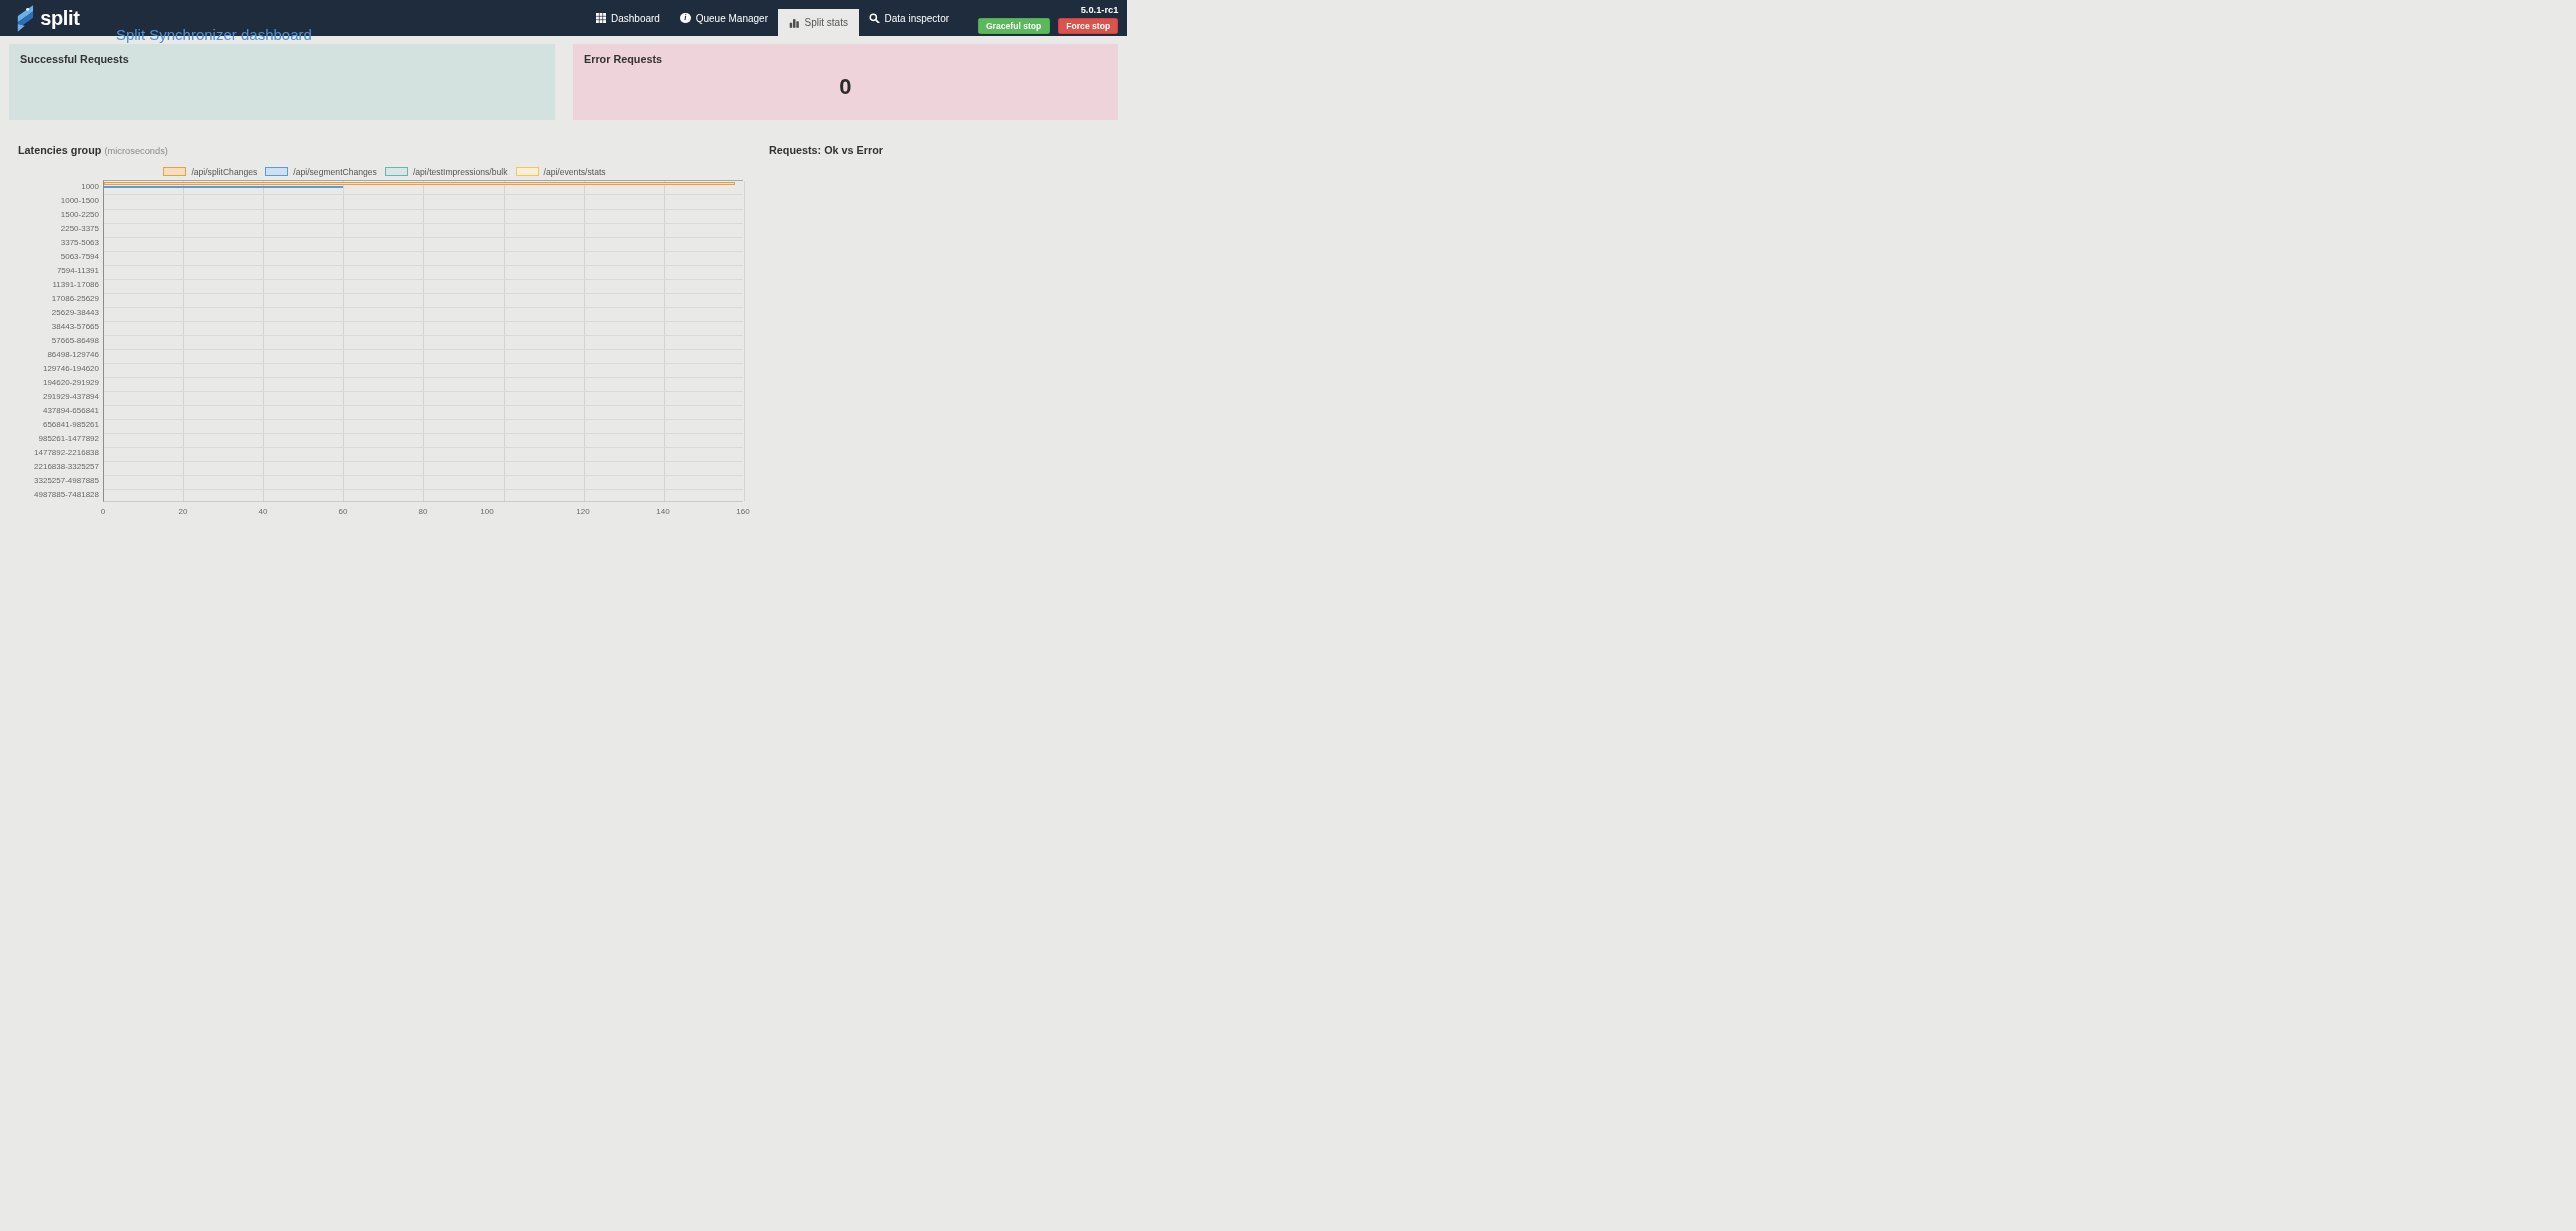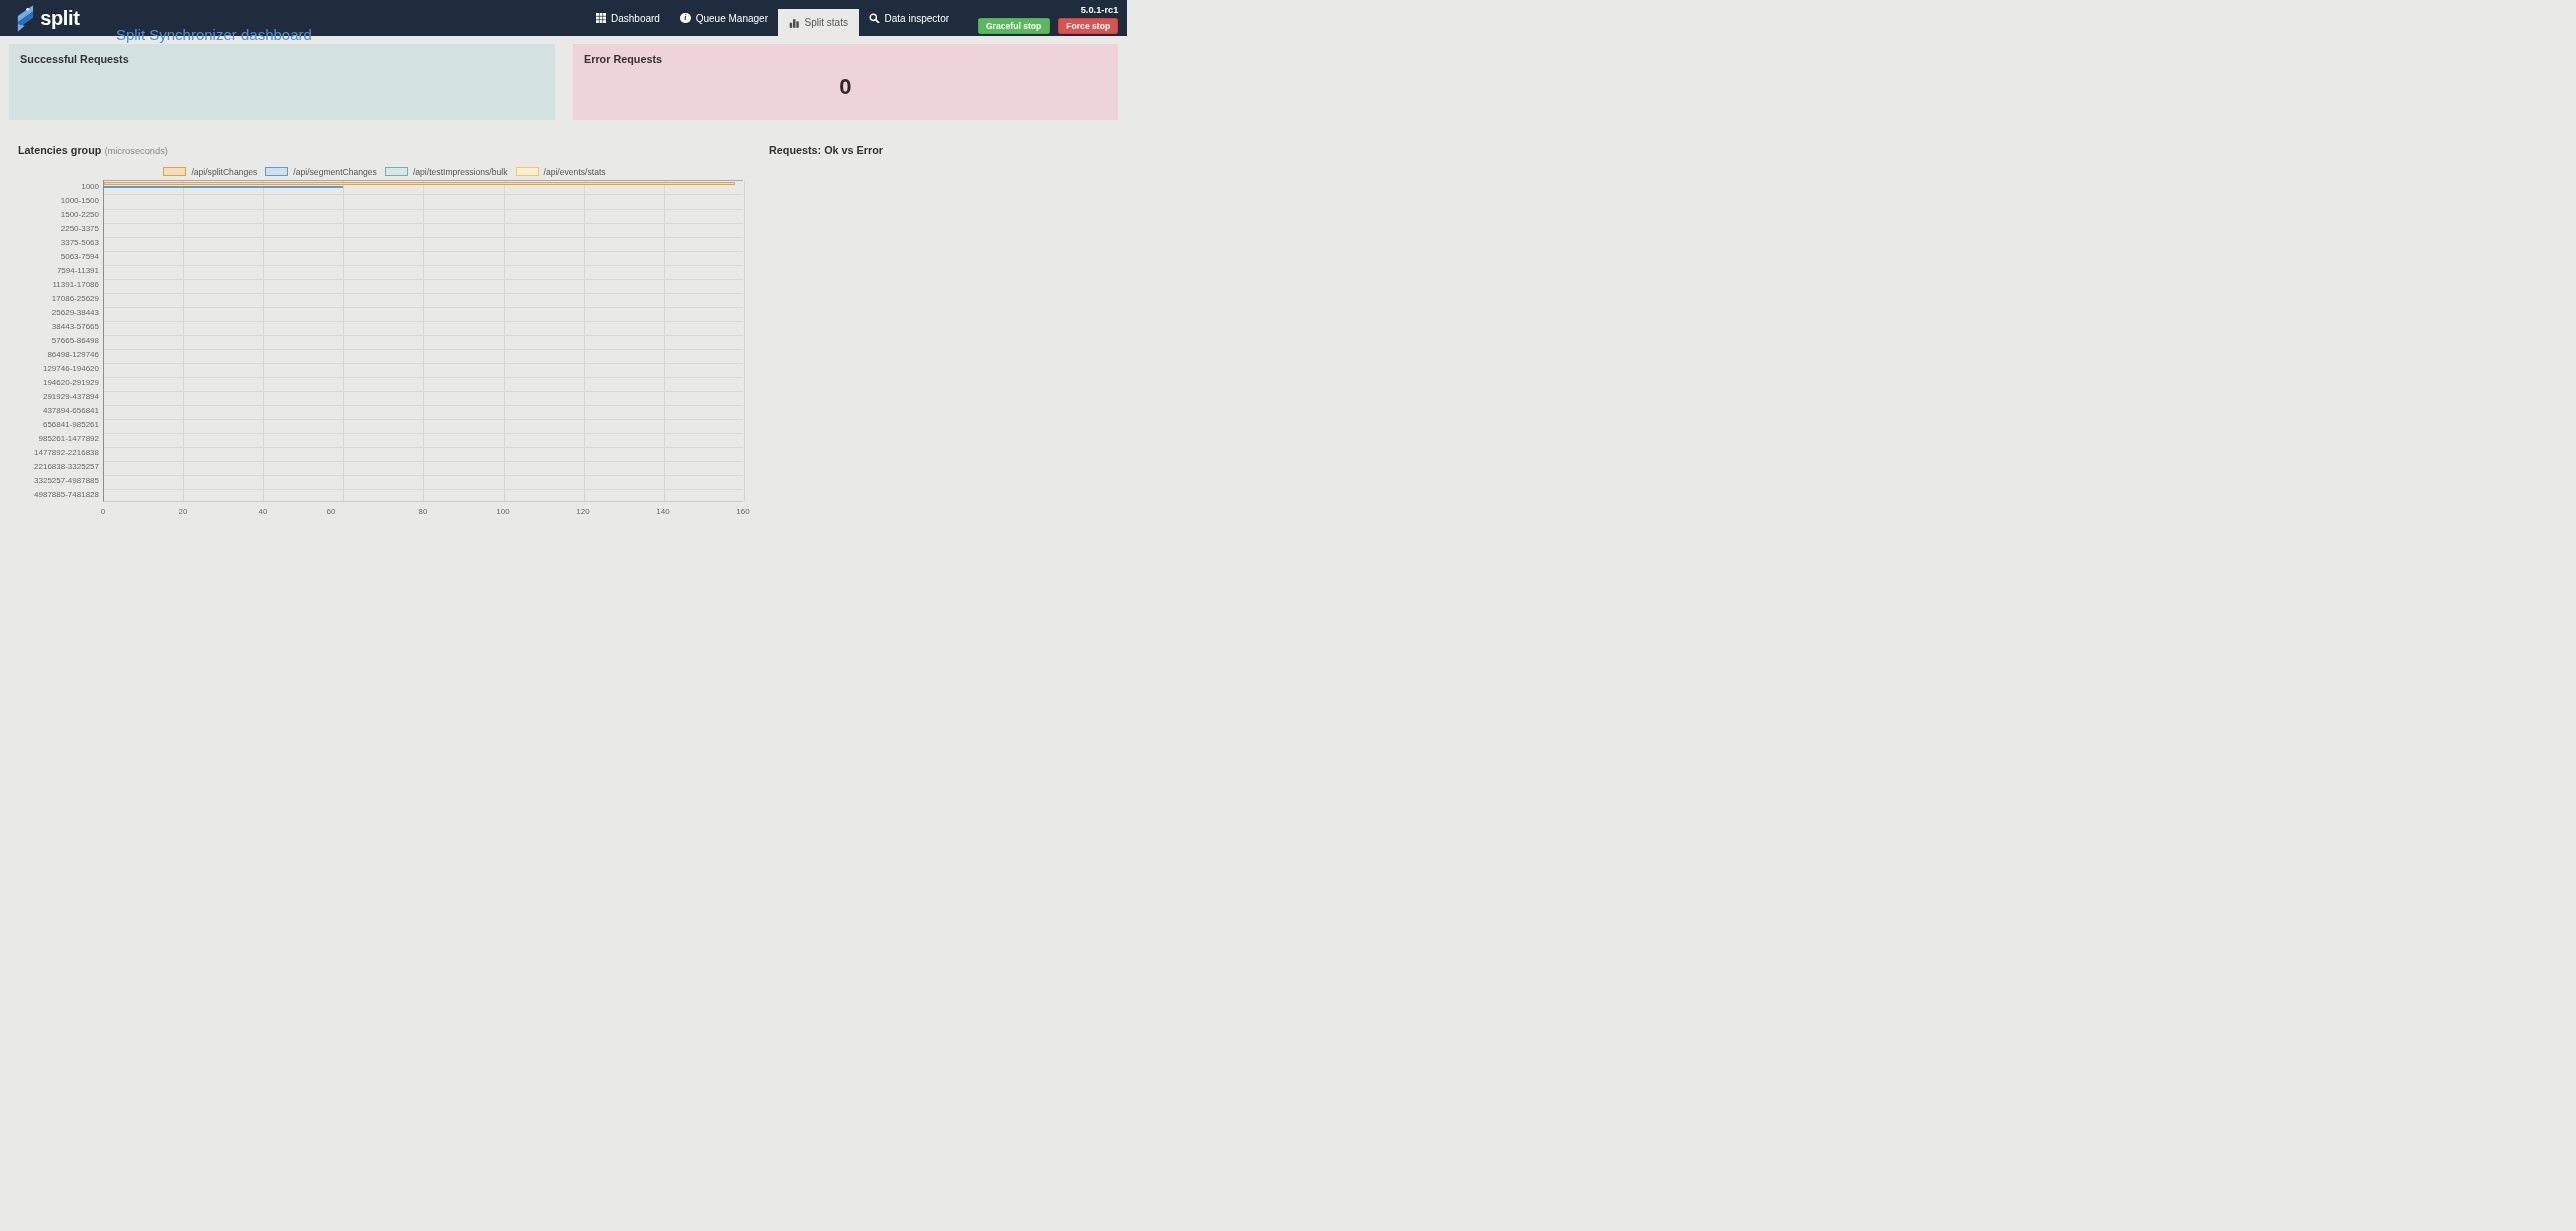--- a/index.html
+++ b/index.html
@@ -247,23 +247,23 @@
           <div class="hline" style="top: 280px;"></div>
           <div class="hline" style="top: 294px;"></div>
           <div class="hline" style="top: 308px;"></div>
           <div class="bar" title="/api/splitChanges: 158" style="top: 1.4px; height: 2.5px; width: 631px; background: rgb(246, 221, 187); border-color: rgb(235, 159, 69);"></div>
           <div class="bar" title="/api/segmentChanges: 60" style="top: 5px; height: 2.5px; width: 239px; background: rgb(207, 224, 241); border-color: rgb(91, 155, 216);"></div>
         </div>
       <div class="xlabels" id="xlabels">
           <span class="xlabel" style="left: 0px;">0</span>
           <span class="xlabel" style="left: 80px;">20</span>
           <span class="xlabel" style="left: 160px;">40</span>
-          <span class="xlabel" style="left: 228px;">60</span>
+          <span class="xlabel" style="left: 240px;">60</span>
           <span class="xlabel" style="left: 320px;">80</span>
-          <span class="xlabel" style="left: 400px;">100</span>
+          <span class="xlabel" style="left: 384px;">100</span>
           <span class="xlabel" style="left: 480px;">120</span>
           <span class="xlabel" style="left: 560px;">140</span>
           <span class="xlabel" style="left: 640px;">160</span>
         </div>
     </div>
   </section>
 
   <section class="requests-section">
     <div class="sec-title">Requests: Ok vs Error</div>
   </section>

